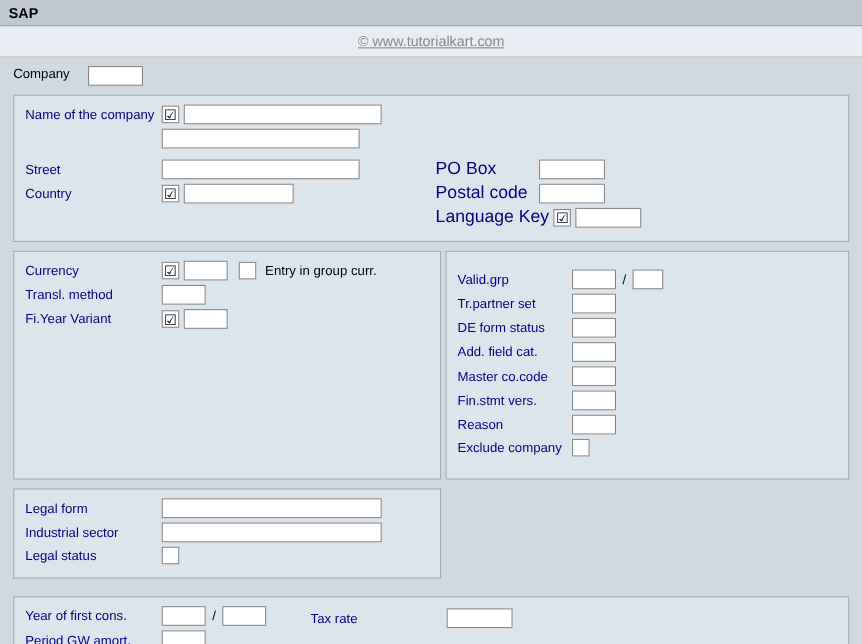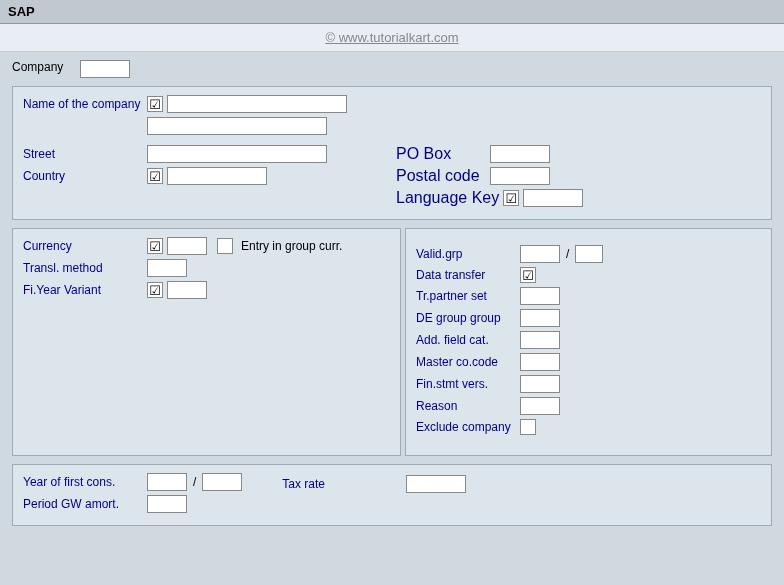--- a/index.html
+++ b/index.html
@@ -227,32 +227,28 @@
     <div style="flex:1; display:flex; flex-direction:column; gap:0;">
       <div class="middle-right">
 
         <div class="form-row">
           <span class="label-medium">Valid.grp</span>
           <input class="input-field input-xshort" type="text" value="" style="">
           <span class="slash-sep">/</span>
           <input class="input-field input-tiny" type="text" value="" style="">
         </div>
 
-        <div class="form-row">
-          <span class="label-medium">Data transfer</span>
-          <span class="checkbox-icon checkbox-checked"></span>
-        </div>
 
         <div class="form-row">
           <span class="label-medium">Tr.partner set</span>
           <input class="input-field input-xshort" type="text" value="" style="">
         </div>
 
         <div class="form-row">
-          <span class="label-medium">DE group group</span>
+          <span class="label-medium">DE form status</span>
           <input class="input-field input-xshort" type="text" value="" style="">
         </div>
 
         <div class="form-row">
           <span class="label-medium">Add. field cat.</span>
           <input class="input-field input-xshort" type="text" value="" style="">
         </div>
 
         <div class="form-row">
           <span class="label-medium">Master co.code</span>
@@ -270,20 +266,40 @@
         </div>
 
         <div class="form-row">
           <span class="label-medium">Exclude company</span>
           <span class="checkbox-empty"></span>
         </div>
       </div>
     </div>
   </div>
 
+  <div style="display:flex; gap:0; margin-bottom:8px;">
+    <div class="section-box" style="flex:1; margin-right:4px;">
+
+      <div class="form-row">
+        <span class="label">Legal form</span>
+        <input class="input-field" style="width: 200px;" type="text" value="">
+      </div>
+
+      <div class="form-row">
+        <span class="label">Industrial sector</span>
+        <input class="input-field" style="width: 200px;" type="text" value="">
+      </div>
+
+      <div class="form-row">
+        <span class="label">Legal status</span>
+        <span class="checkbox-empty"></span>
+      </div>
+    </div>
+    <div style="flex:1;"></div>
+  </div>
 
   <div class="section-box">
     <div style="display:flex; gap:40px; align-items:flex-start;">
       <div>
 
         <div class="form-row">
           <span class="label">Year of first cons.</span>
           <input class="input-field input-xshort" type="text" value="" style="">
           <span class="slash-sep">/</span>
           <input class="input-field input-xshort" type="text" value="" style="">

